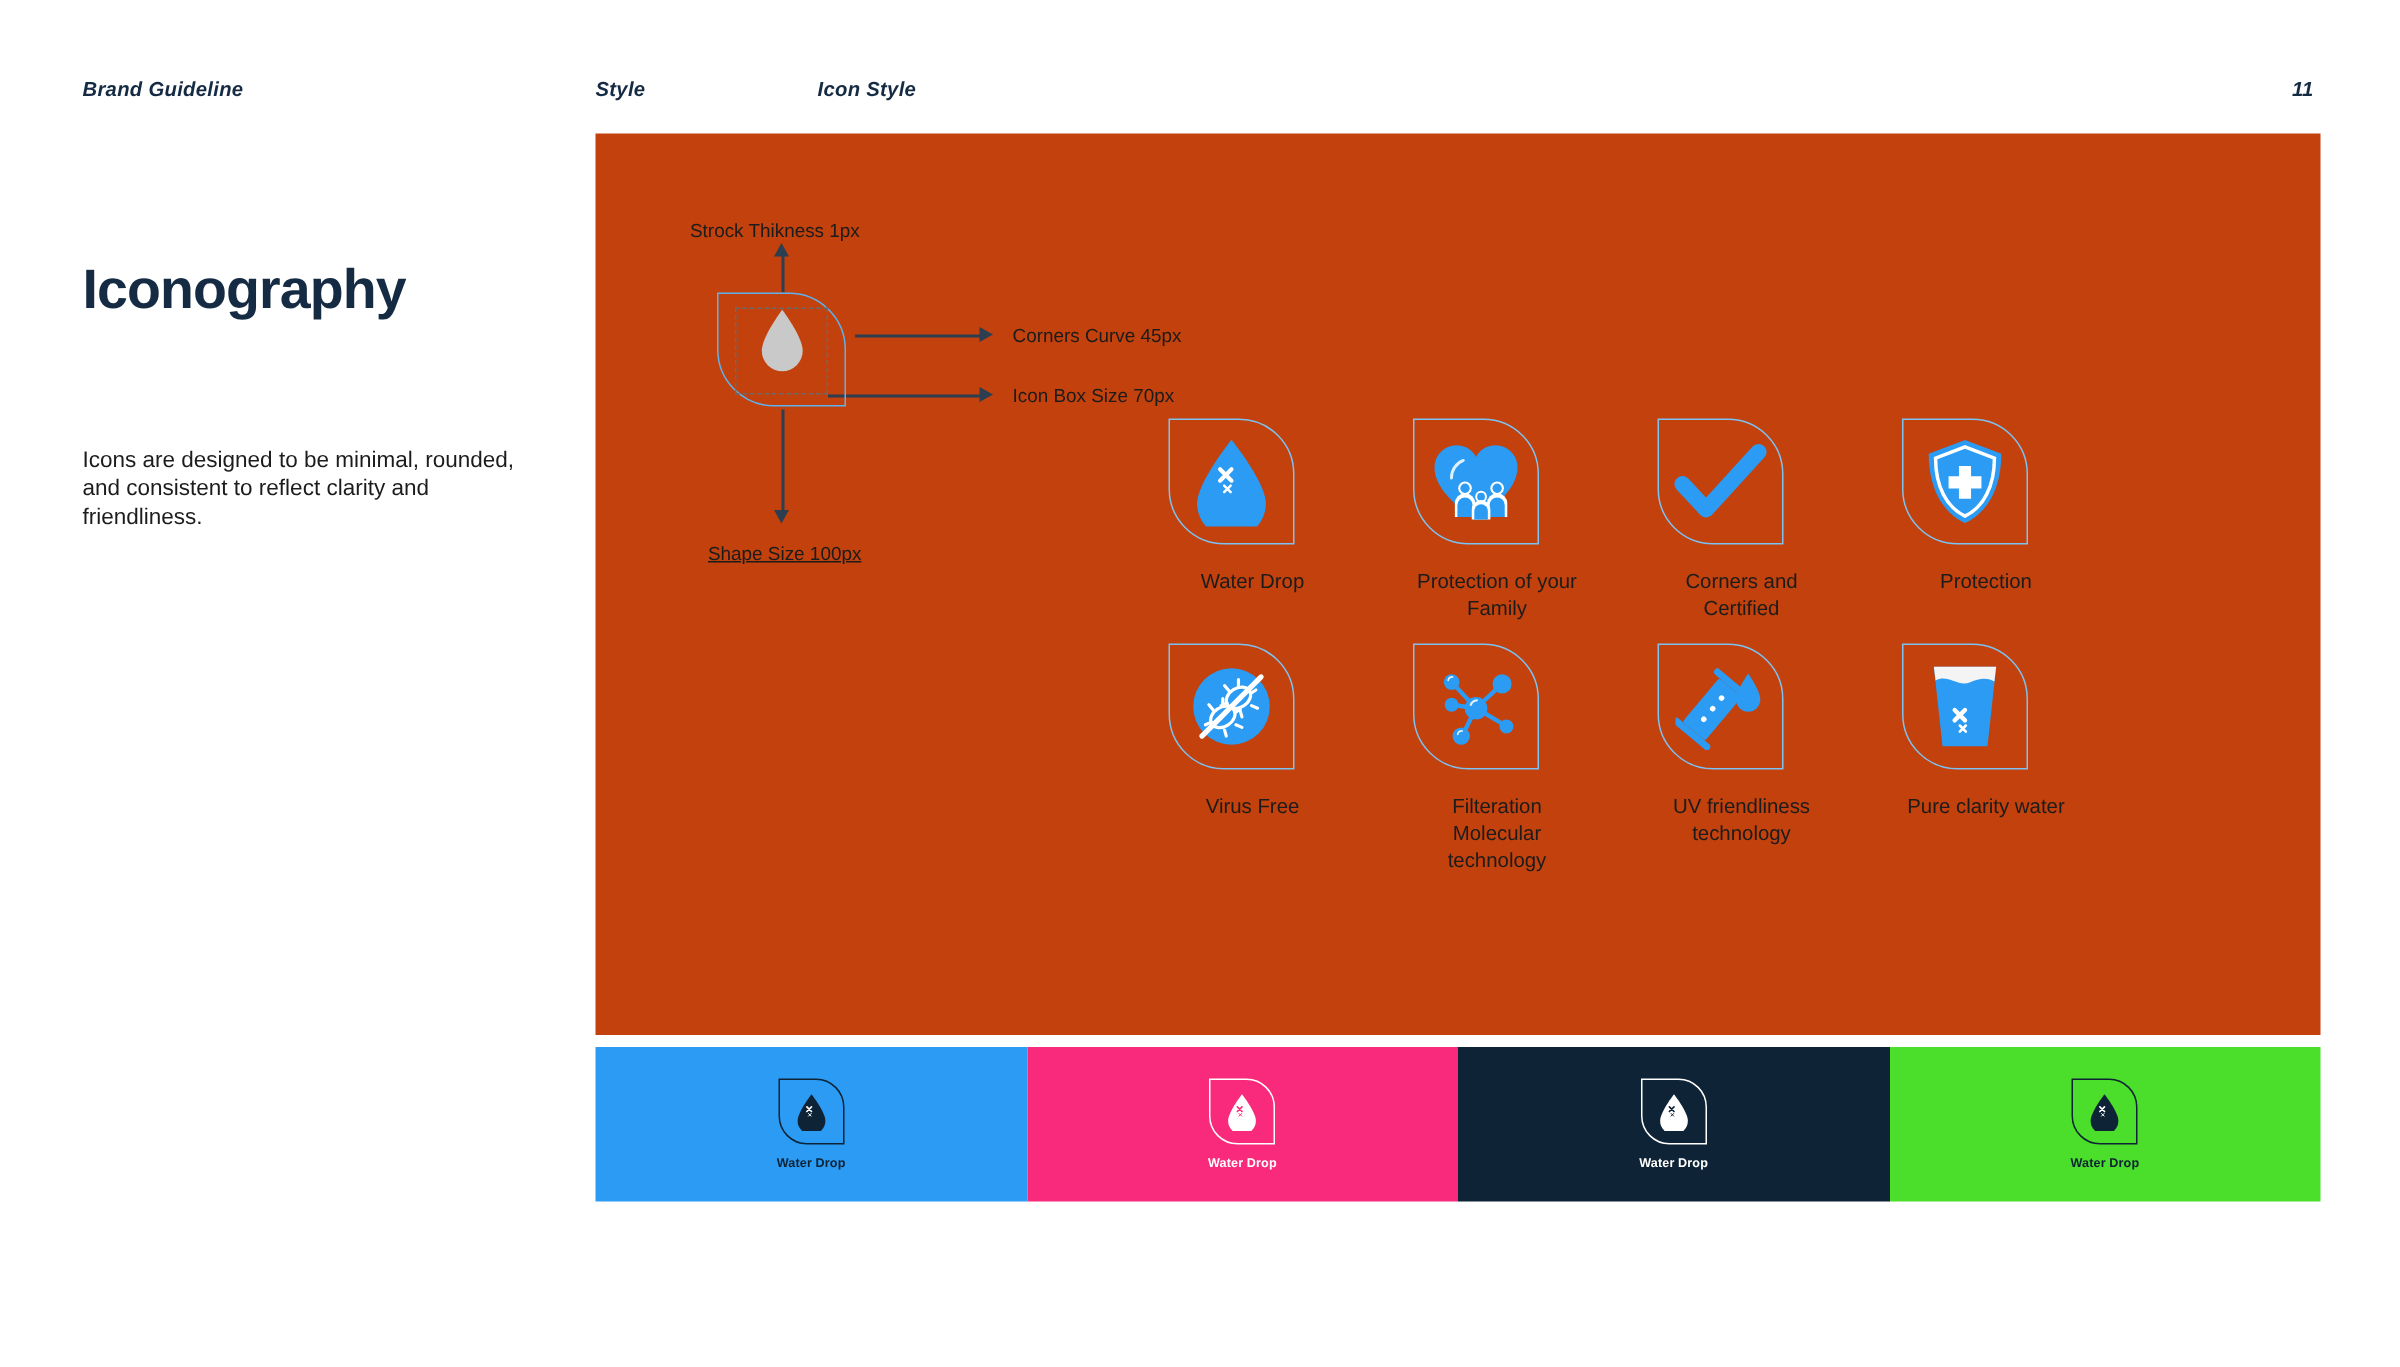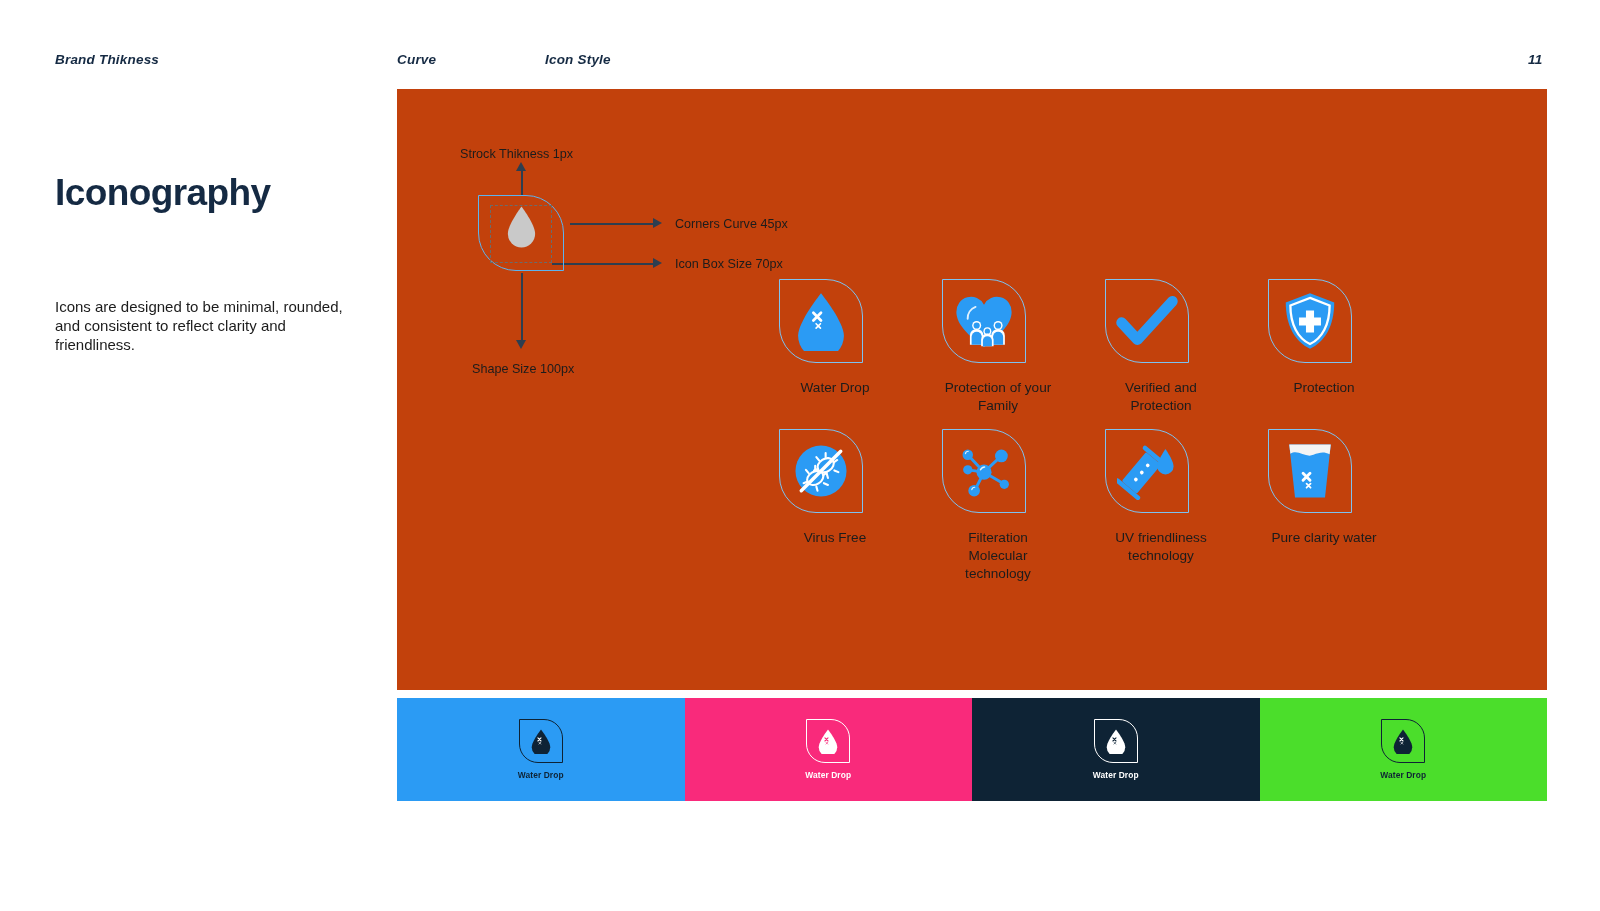--- a/index.html
+++ b/index.html
@@ -43,21 +43,21 @@
   }
 
   
   .diagram { position:absolute; left:63px; top:58px; width:360px; height:340px; }
   .diag-label {
     position:absolute; font-size:12.6px; color:#1c1c1c; white-space:nowrap;
   }
   .lbl-stroke  { left:0px;   top:0px; }
   .lbl-corners { left:215px; top:70px; }
   .lbl-box     { left:215px; top:110px; }
-  .lbl-shape   { left:12px;  top:215px; }
+  .lbl-shape   { left:12px;  top:215px;text-decoration:underline; }
 
   .constr-shape {
     position:absolute; left:18px; top:48px;
     width:86px; height:76px;
     border:1.4px solid #5cb3f0;
     border-top-right-radius:38px;
     border-bottom-left-radius:38px;
     background:transparent;
   }
   .constr-inner {
@@ -136,22 +136,22 @@
     display:flex; align-items:center; justify-content:center;
   }
   .sw-label { margin-top:7px; font-size:8.4px; font-weight:bold; letter-spacing:.1px; }
 </style>
 </head>
 <body>
 
 <div class="page">
 
   <div class="header">
-    <span class="h-brand">Brand Thikness</span>
-    <span class="h-icon">Curve</span>
+    <span class="h-brand">Brand Guideline</span>
+    <span class="h-icon">Style</span>
     <span class="h-style">Icon Style</span>
     <span class="h-page">11</span>
   </div>
 
   <div class="page-title">Iconography</div>
   <div class="page-desc">Icons are designed to be minimal, rounded, and consistent to reflect clarity and friendliness.</div>
 
   <div class="panel" style="background: #c2410c; text-align: center;">
 
     <div class="diagram">
@@ -211,21 +211,21 @@
         </div>
         <div class="cell-label">Protection of your Family</div>
       </div>
 
       <div class="cell">
         <div class="icon-frame" style="border-color: rgb(124, 194, 242);">
           <svg width="62" height="52" viewBox="0 0 110 90">
             <path d="M10 48 L38 78 L100 10" stroke="#2b9bf4" stroke-width="19" fill="none" stroke-linecap="round" stroke-linejoin="round"></path>
           </svg>
         </div>
-        <div class="cell-label">Verified and Protection</div>
+        <div class="cell-label">Corners and Certified</div>
       </div>
 
       <div class="cell">
         <div class="icon-frame" style="border-color: rgb(124, 194, 242);">
           <svg width="54" height="60" viewBox="0 0 92 104">
             <path d="M46 4 L88 20 C88 60 72 88 46 100 C20 88 4 60 4 20 Z" fill="#2b9bf4"></path>
             <path d="M46 12 L80 25 C80 58 67 82 46 92 C25 82 12 58 12 25 Z" fill="none" stroke="#fff" stroke-width="4"></path>
             <path d="M39 34 h14 v12 h12 v14 h-12 v12 h-14 v-12 h-12 v-14 h12 z" fill="#fff"></path>
           </svg>
         </div>

